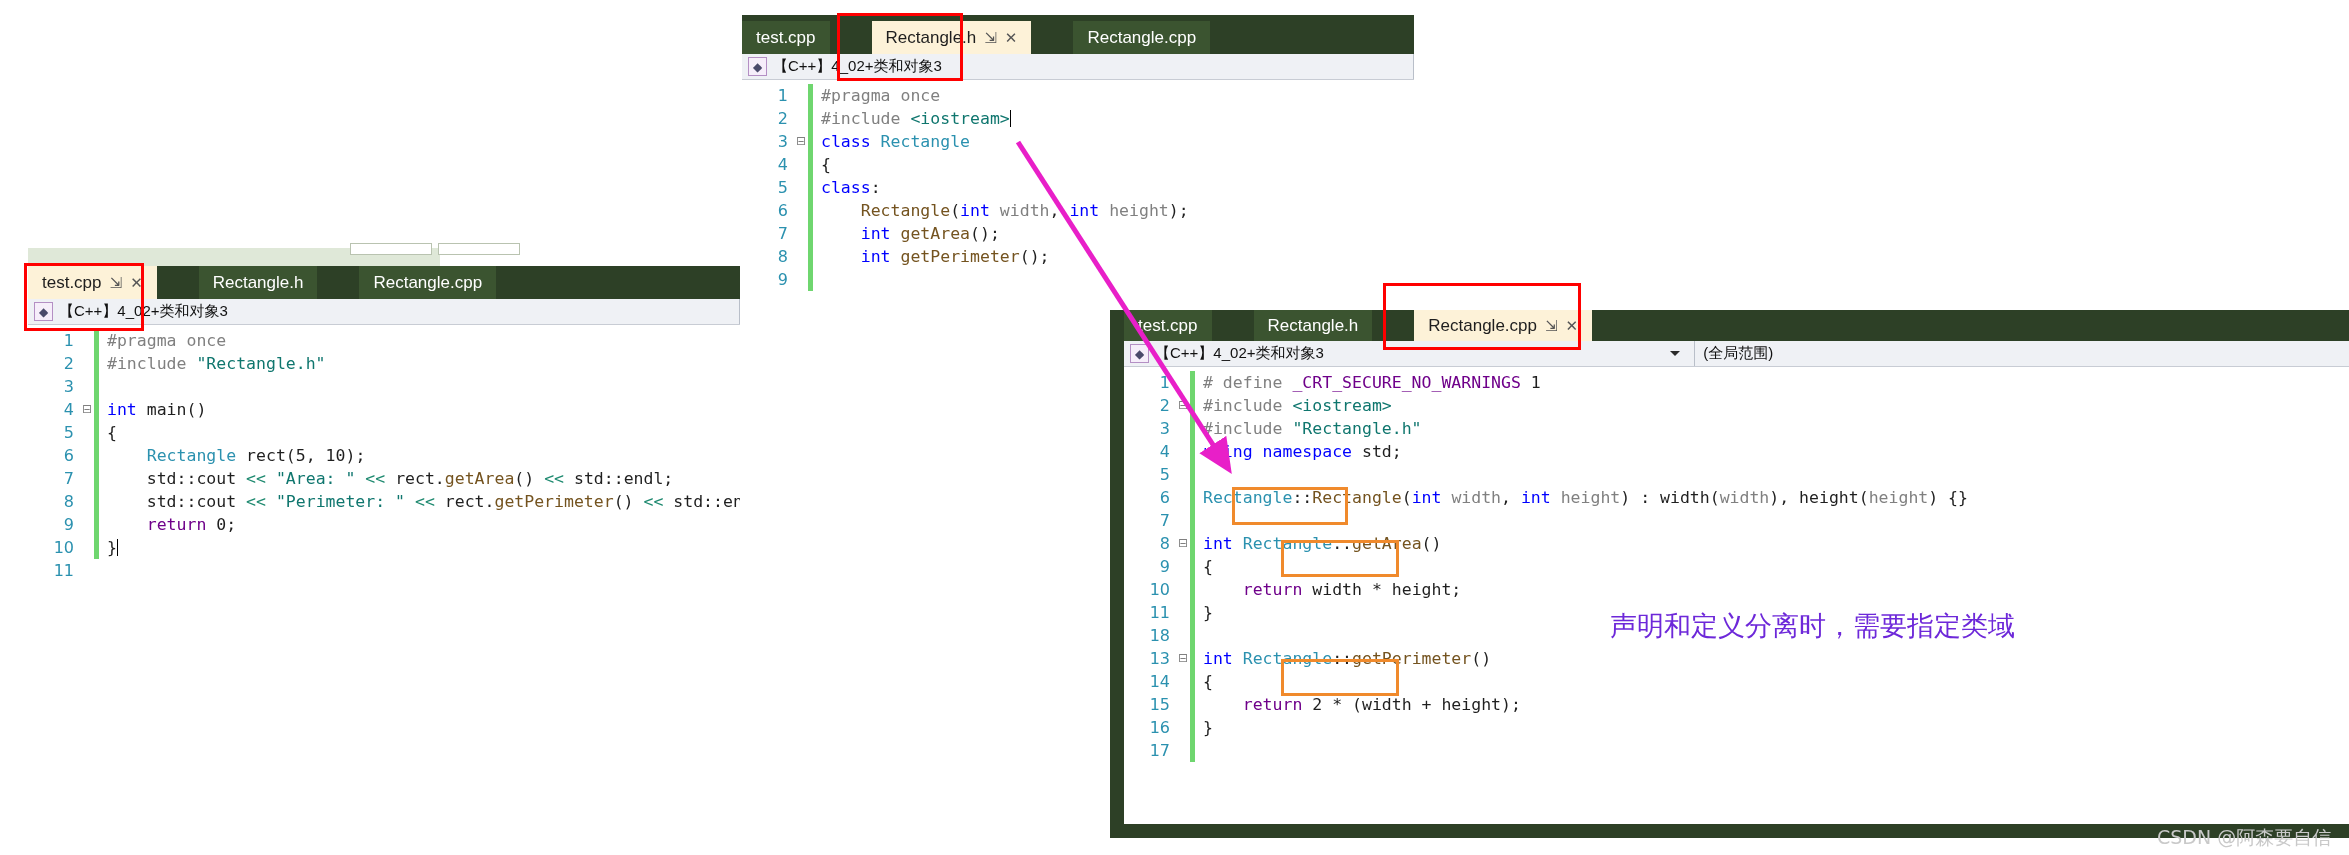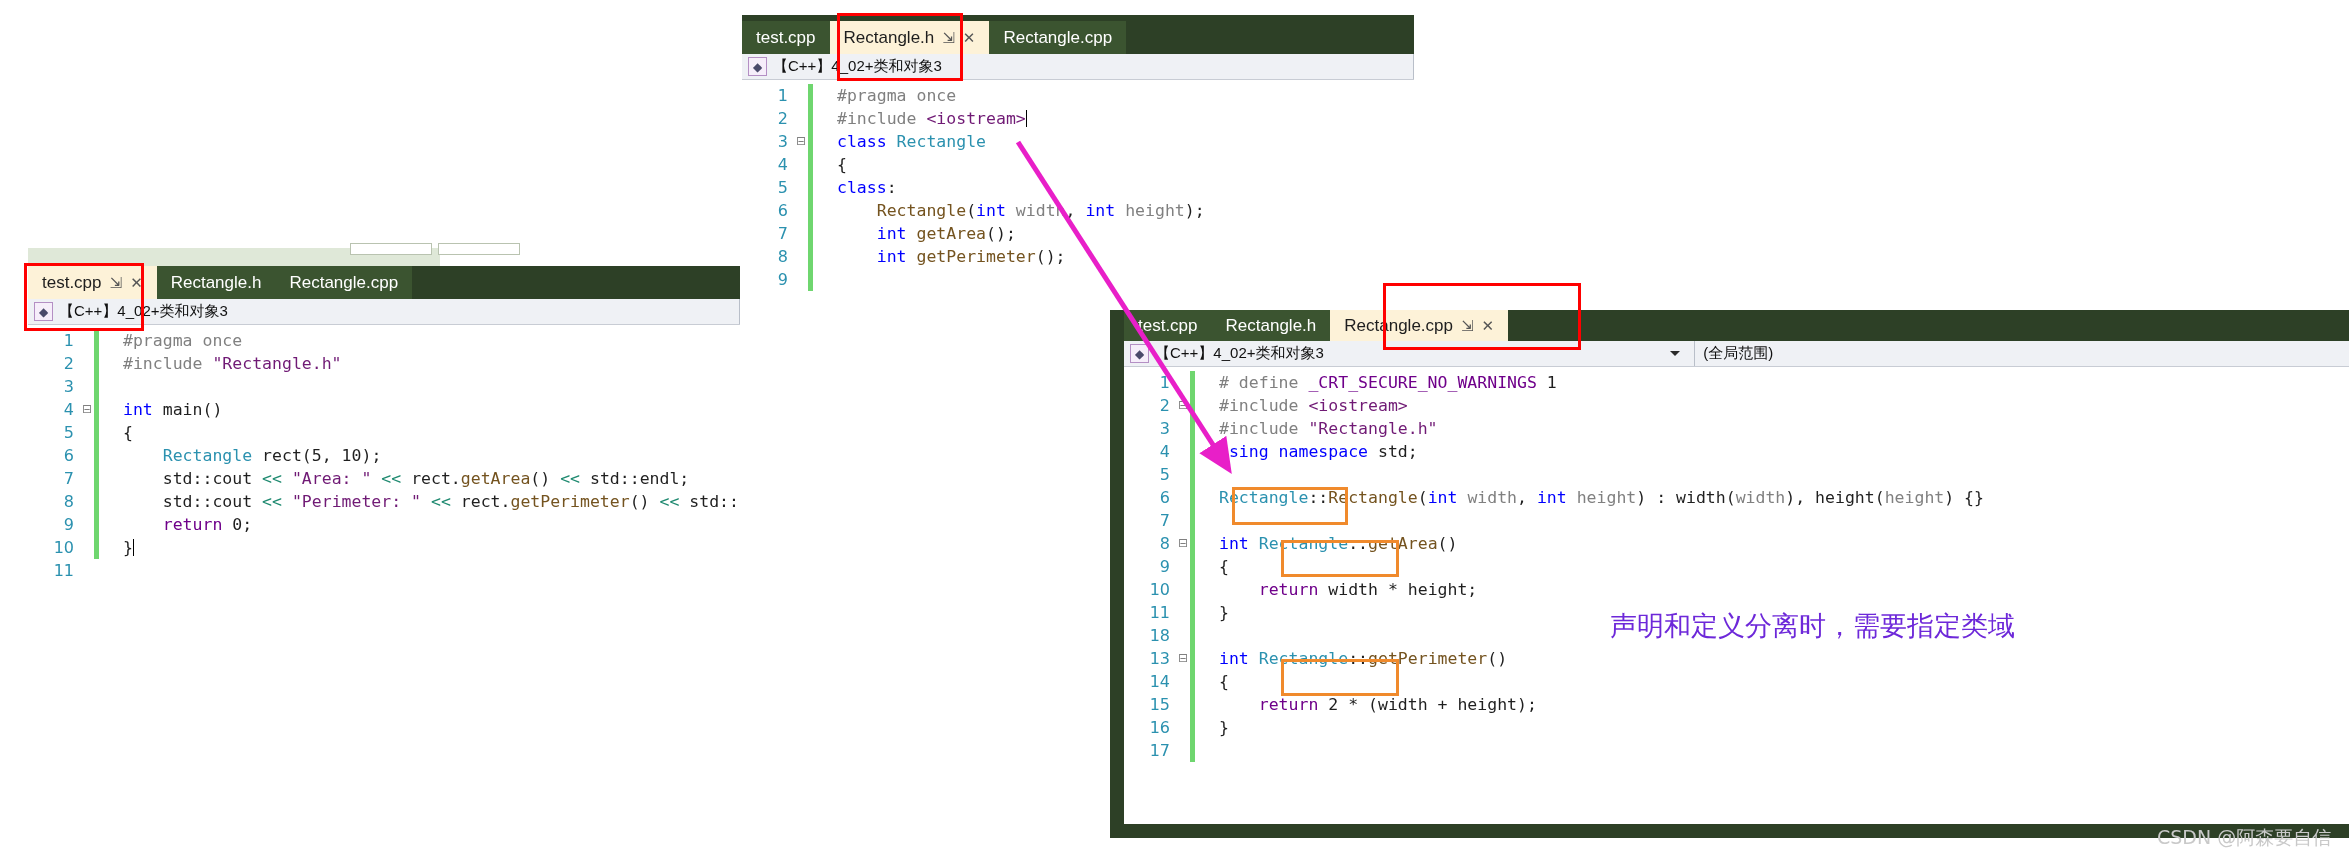--- a/index.html
+++ b/index.html
@@ -4,21 +4,21 @@
 <style>
   html,body{margin:0;padding:0;background:#ffffff;}
   body{
     width:2349px;height:855px;position:relative;overflow:hidden;
     font-family:"Liberation Sans","DejaVu Sans",sans-serif;
   }
   .win{position:absolute;background:#ffffff;}
   
   .tabstrip{
     background:#2d4026;height:33px;position:relative;
-    display:flex;align-items:stretch;
+    display:flex;align-items:stretch;gap:42px;
   }
   .tab{
     display:flex;align-items:center;gap:8px;
     padding:0 14px;color:#ffffff;font-size:17px;white-space:nowrap;
     background:#3b5430;
   }
   .tab.plain{background:#3b5430;}
   .tab.active{background:#fdf2d8;color:#1e1e1e;}
   .tab .pin,.tab .x{font-size:15px;color:#555;line-height:1;}
   .tabfill{flex:1;background:#2d4026;}
@@ -48,25 +48,25 @@
   .line{display:flex;align-items:flex-start;height:23px;white-space:pre;}
   .gut{
     width:46px;text-align:right;color:#2b91af;flex:none;padding-right:6px;
     font-family:"DejaVu Sans","Liberation Sans",sans-serif;font-size:16px;
   }
   .fold{
     width:14px;flex:none;color:#808080;font-size:12px;text-align:center;
     font-family:"DejaVu Sans",sans-serif;line-height:23px;
   }
   .chgbar{width:5px;flex:none;background:#6fd66f;align-self:stretch;}
-  .txt{flex:1;padding-left:24px;}
+  .txt{flex:1;padding-left:8px;}
   
   .k{color:#0000ff;}
   .t{color:#2b91af;}
-  .s{color:#701a75;}
+  .s{color:#0f766e;}
   .pp{color:#808080;}
   .fn{color:#74531f;}
   .id{color:#1f1f1f;}
   .par{color:#808080;text-align:center;}
   .mac{color:#6f008a;}
   .op{color:#1f8a70;}
   .kw2{color:#6f008a;}
   .num{color:#1f1f1f;}
   .caret-bar{display:inline-block;width:1px;height:17px;background:#000;vertical-align:-3px;}
   

